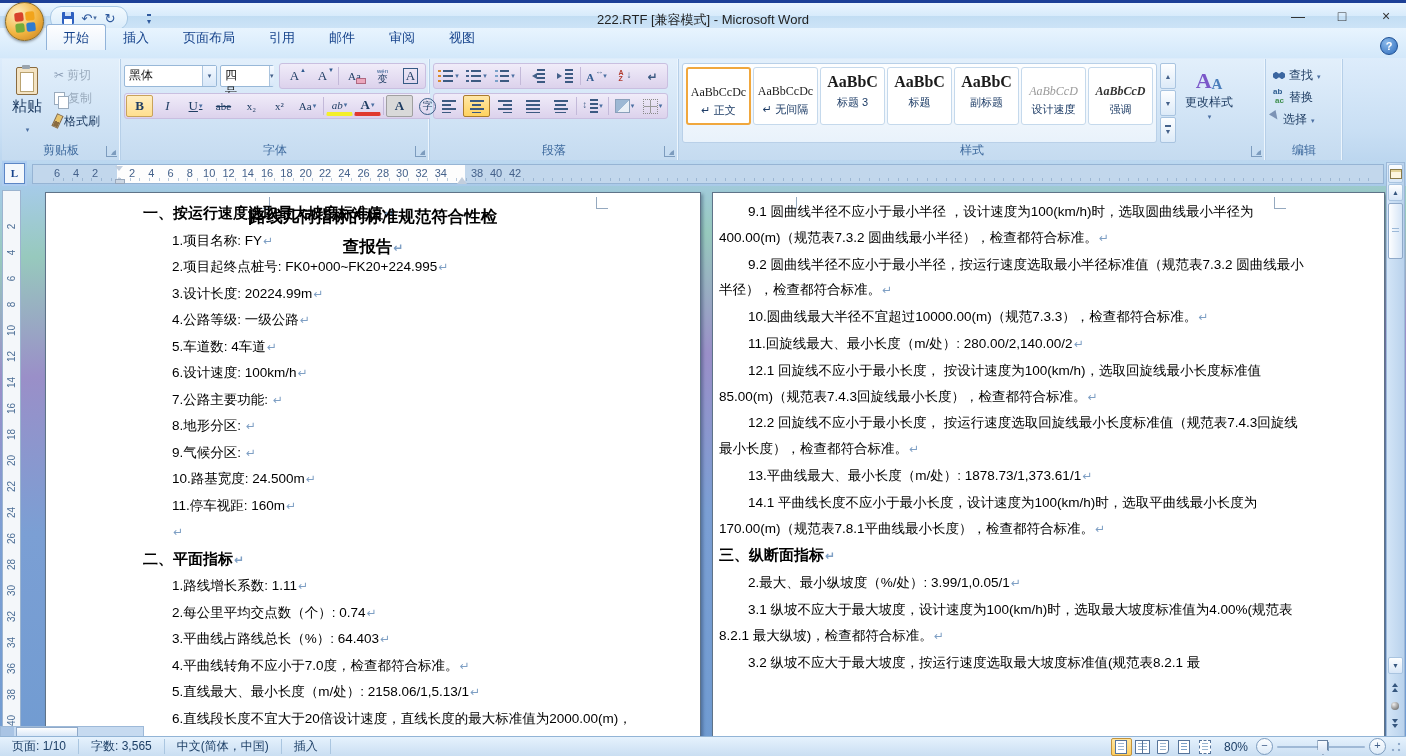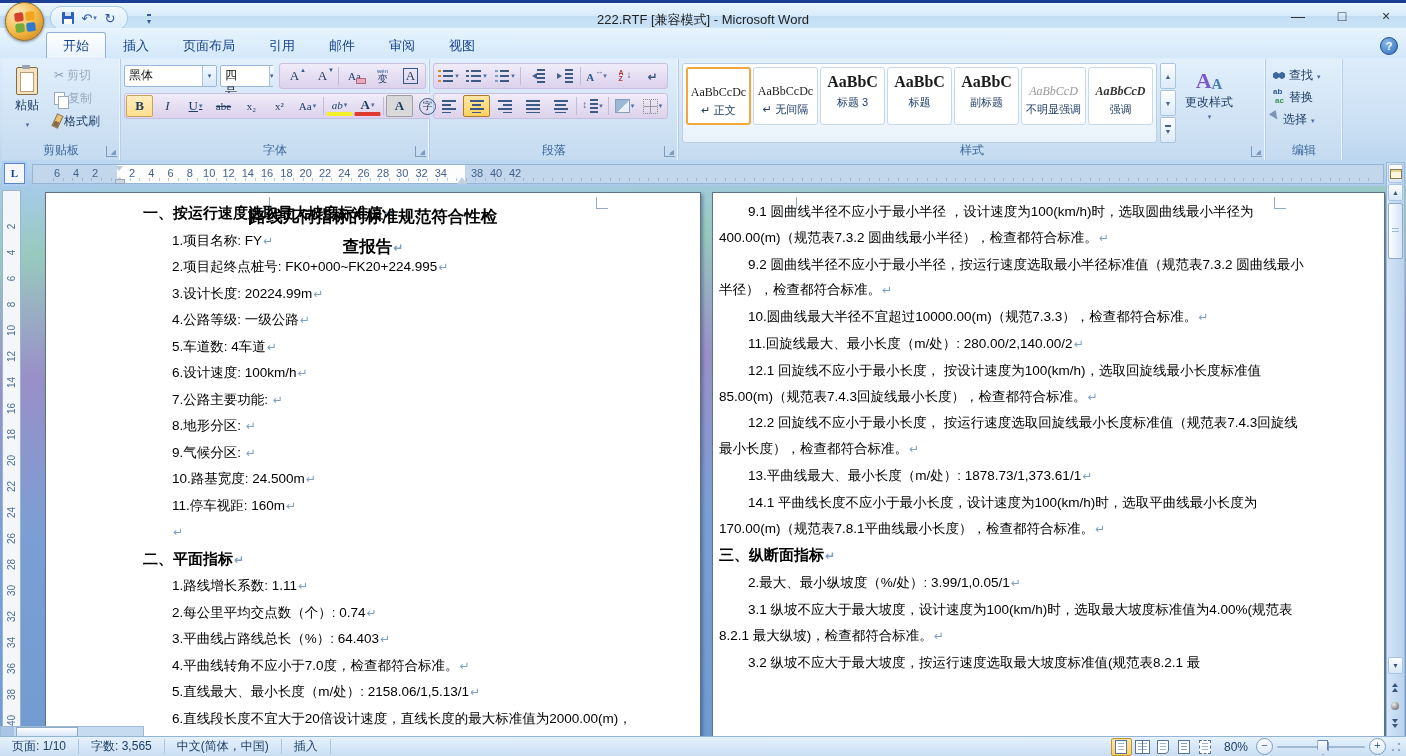--- a/index.html
+++ b/index.html
@@ -27,21 +27,21 @@
   .floppy::after{content:"";position:absolute;left:2px;bottom:0;width:8px;height:5px;background:#fff;}
   .da::after{content:"▾";font-size:7px;color:#4b6fa2;margin-left:1px;}
   .qat-more{margin-left:2px;}
   .qat-more::before{content:"▾";font-size:8px;color:#2f5a9e;border-top:2px solid #2f5a9e;padding-top:1px;}
   .title{position:absolute;left:200px;right:200px;top:8px;text-align:center;font-size:13px;color:#222;}
   .winbtns{position:absolute;right:6px;top:5px;display:flex;gap:16px;}
   .winbtns span{width:28px;text-align:center;font-size:14px;color:#333;}
   
   .tabrow{position:absolute;left:0;top:28px;right:0;height:30px;
     background:linear-gradient(#e8f4fe,#d3e8fa);}
-  .tabs{position:absolute;left:46px;bottom:0;display:flex;height:26px;}
+  .tabs{position:absolute;left:46px;bottom:8px;display:flex;height:26px;}
   .tab{padding:4px 16px 0;font-size:13px;color:#15428b;border:1px solid transparent;}
   .tab.active{background:linear-gradient(#fefeff,#eaf3fc);border-color:#91b3d9;border-bottom:none;
     border-radius:3px 3px 0 0;}
   .help{position:absolute;right:8px;bottom:3px;width:16px;height:16px;border-radius:50%;
     background:radial-gradient(circle at 35% 30%,#8ab9ea,#2e6dbd);color:#fff;
     font:bold 11px/16px "Liberation Sans",sans-serif;text-align:center;border:1px solid #1d4f93;}
   
   .ribbon{position:absolute;left:0;top:58px;right:0;height:103px;
     background:linear-gradient(#ddecfb,#c9dff4 70%,#bcd6ef);
     border-bottom:1px solid #8fb4da;display:flex;padding:0 2px;}
@@ -51,21 +51,21 @@
   .gbody{flex:1;padding:4px 3px 0;}
   .glabel{height:17px;font-size:12px;color:#3e6a9e;text-align:center;position:relative;line-height:15px;}
   .dlg{position:absolute;right:3px;bottom:3px;width:10px;height:10px;
     border-left:1px solid #7d9cbe;border-bottom:1px solid #7d9cbe;}
   .dlg::after{content:"";position:absolute;right:1px;bottom:1px;border:2px solid transparent;
     border-right:3px solid #7d9cbe;border-bottom:3px solid #7d9cbe;}
   
   .g-clip{width:118px;}
   .g-clip .gbody{display:flex;gap:2px;}
   .paste-btn{width:42px;display:flex;flex-direction:column;align-items:center;gap:2px;
-    border:1px solid transparent;border-radius:3px;padding-top:3px;font-size:12px;color:#1f3d63;}
+    border:1px solid transparent;border-radius:3px;padding-top:3px;font-size:15px;color:#1f3d63;}
   .ic-paste{width:20px;height:26px;background:#f3e3c3;border:1px solid #8a6b3f;border-radius:2px;position:relative;}
   .ic-paste::before{content:"";position:absolute;left:3px;top:4px;width:12px;height:18px;background:#fff;border:1px solid #b9a26f;}
   .ic-paste::after{content:"";position:absolute;left:5px;top:-3px;width:8px;height:4px;background:#9aa4ae;border-radius:1px;}
   .clip-col{display:flex;flex-direction:column;gap:3px;padding-top:2px;}
   .small-cmd{display:flex;align-items:center;gap:3px;font-size:12px;color:#1f3d63;white-space:nowrap;
     border:1px solid transparent;border-radius:2px;padding:0 2px;height:18px;}
   .small-cmd.disabled{color:#9aabbd;}
   .ic-cut::before{content:"✂";font-size:12px;color:#8a9cb4;}
   .ic-copy{width:9px;height:11px;border:1px solid #9aabbd;background:#fff;position:relative;}
   .ic-copy::after{content:"";position:absolute;left:3px;top:3px;width:9px;height:11px;border:1px solid #9aabbd;background:#fff;}
@@ -485,21 +485,21 @@
             <div class="scard k-h">
               <div class="samp">AaBbC</div>
               <div class="slab">标题</div>
             </div>
             <div class="scard k-sub">
               <div class="samp">AaBbC</div>
               <div class="slab">副标题</div>
             </div>
             <div class="scard k-subtle">
               <div class="samp">AaBbCcD</div>
-              <div class="slab">不明显强调</div>
+              <div class="slab">设计速度</div>
             </div>
             <div class="scard k-em">
               <div class="samp">AaBbCcD</div>
               <div class="slab">强调</div>
             </div>
           </div>
         <div class="scroll-col">
           <span class="sb up"></span>
           <span class="sb dn"></span>
           <span class="sb more"></span>

